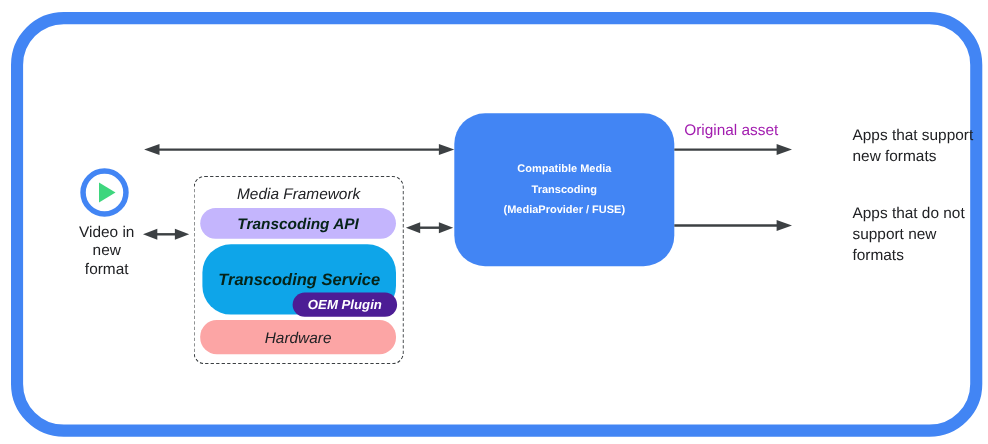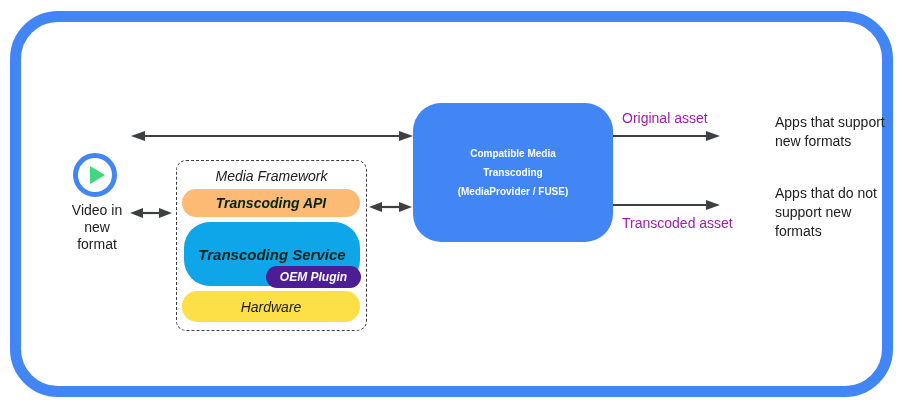--- a/index.html
+++ b/index.html
@@ -36,33 +36,33 @@
   .framework-title{
     position:absolute;left:0;top:7px;width:100%;
     text-align:center;font-size:14px;
   }
   .pill{
     position:absolute;box-sizing:border-box;text-align:center;
     display:flex;align-items:center;justify-content:center;
   }
   .pill-api{
     left:5px;top:28px;width:178px;height:28px;border-radius:14px;
-    background:#fdba74;font-weight:bold;font-size:14px;color:#062318;
+    background:#c4b5fd;font-weight:bold;font-size:14px;color:#062318;
   }
   .pill-service{
     left:7px;top:61px;width:176px;height:64px;border-radius:26px;
     background:#0ea5e9;font-weight:bold;font-size:15px;color:#062318;
   }
   .pill-oem{
     left:89px;top:105px;width:95px;height:22px;border-radius:11px;
     background:#4c1d95;color:#ffffff;font-weight:bold;font-size:12px;
   }
   .pill-hardware{
     left:5px;top:130px;width:178px;height:31px;border-radius:15px;
-    background:#fde047;font-size:14px;color:#202124;
+    background:#fca5a5;font-size:14px;color:#202124;
   }
 
   
   .transcoding-box{
     position:absolute;left:413px;top:103px;width:200px;height:139px;
     background:#4285f4;border-radius:28px;
     display:flex;align-items:center;justify-content:center;
     color:#ffffff;font-weight:bold;font-size:10px;line-height:19px;
     text-align:center;white-space:pre-line;
   }
@@ -102,21 +102,20 @@
     <div class="pill pill-service">Transcoding Service</div>
     <div class="pill pill-oem">OEM Plugin</div>
     <div class="pill pill-hardware">Hardware</div>
   </div>
 
   <div class="transcoding-box">Compatible Media
 Transcoding
 (MediaProvider / FUSE)</div>
 
   <div class="asset-label original">Original asset</div>
-  <div class="asset-label transcoded">Transcoded asset</div>
 
   <div class="apps-label support">Apps that support
 new formats</div>
   <div class="apps-label nosupport">Apps that do not
 support new formats</div>
 
   <svg class="arrow-layer" width="898" height="404" viewBox="0 0 898 404" xmlns="http://www.w3.org/2000/svg">
     <g stroke="#3c4043" stroke-width="2.2" fill="#3c4043">
 
       <line x1="143" y1="136" x2="401" y2="136"></line>

